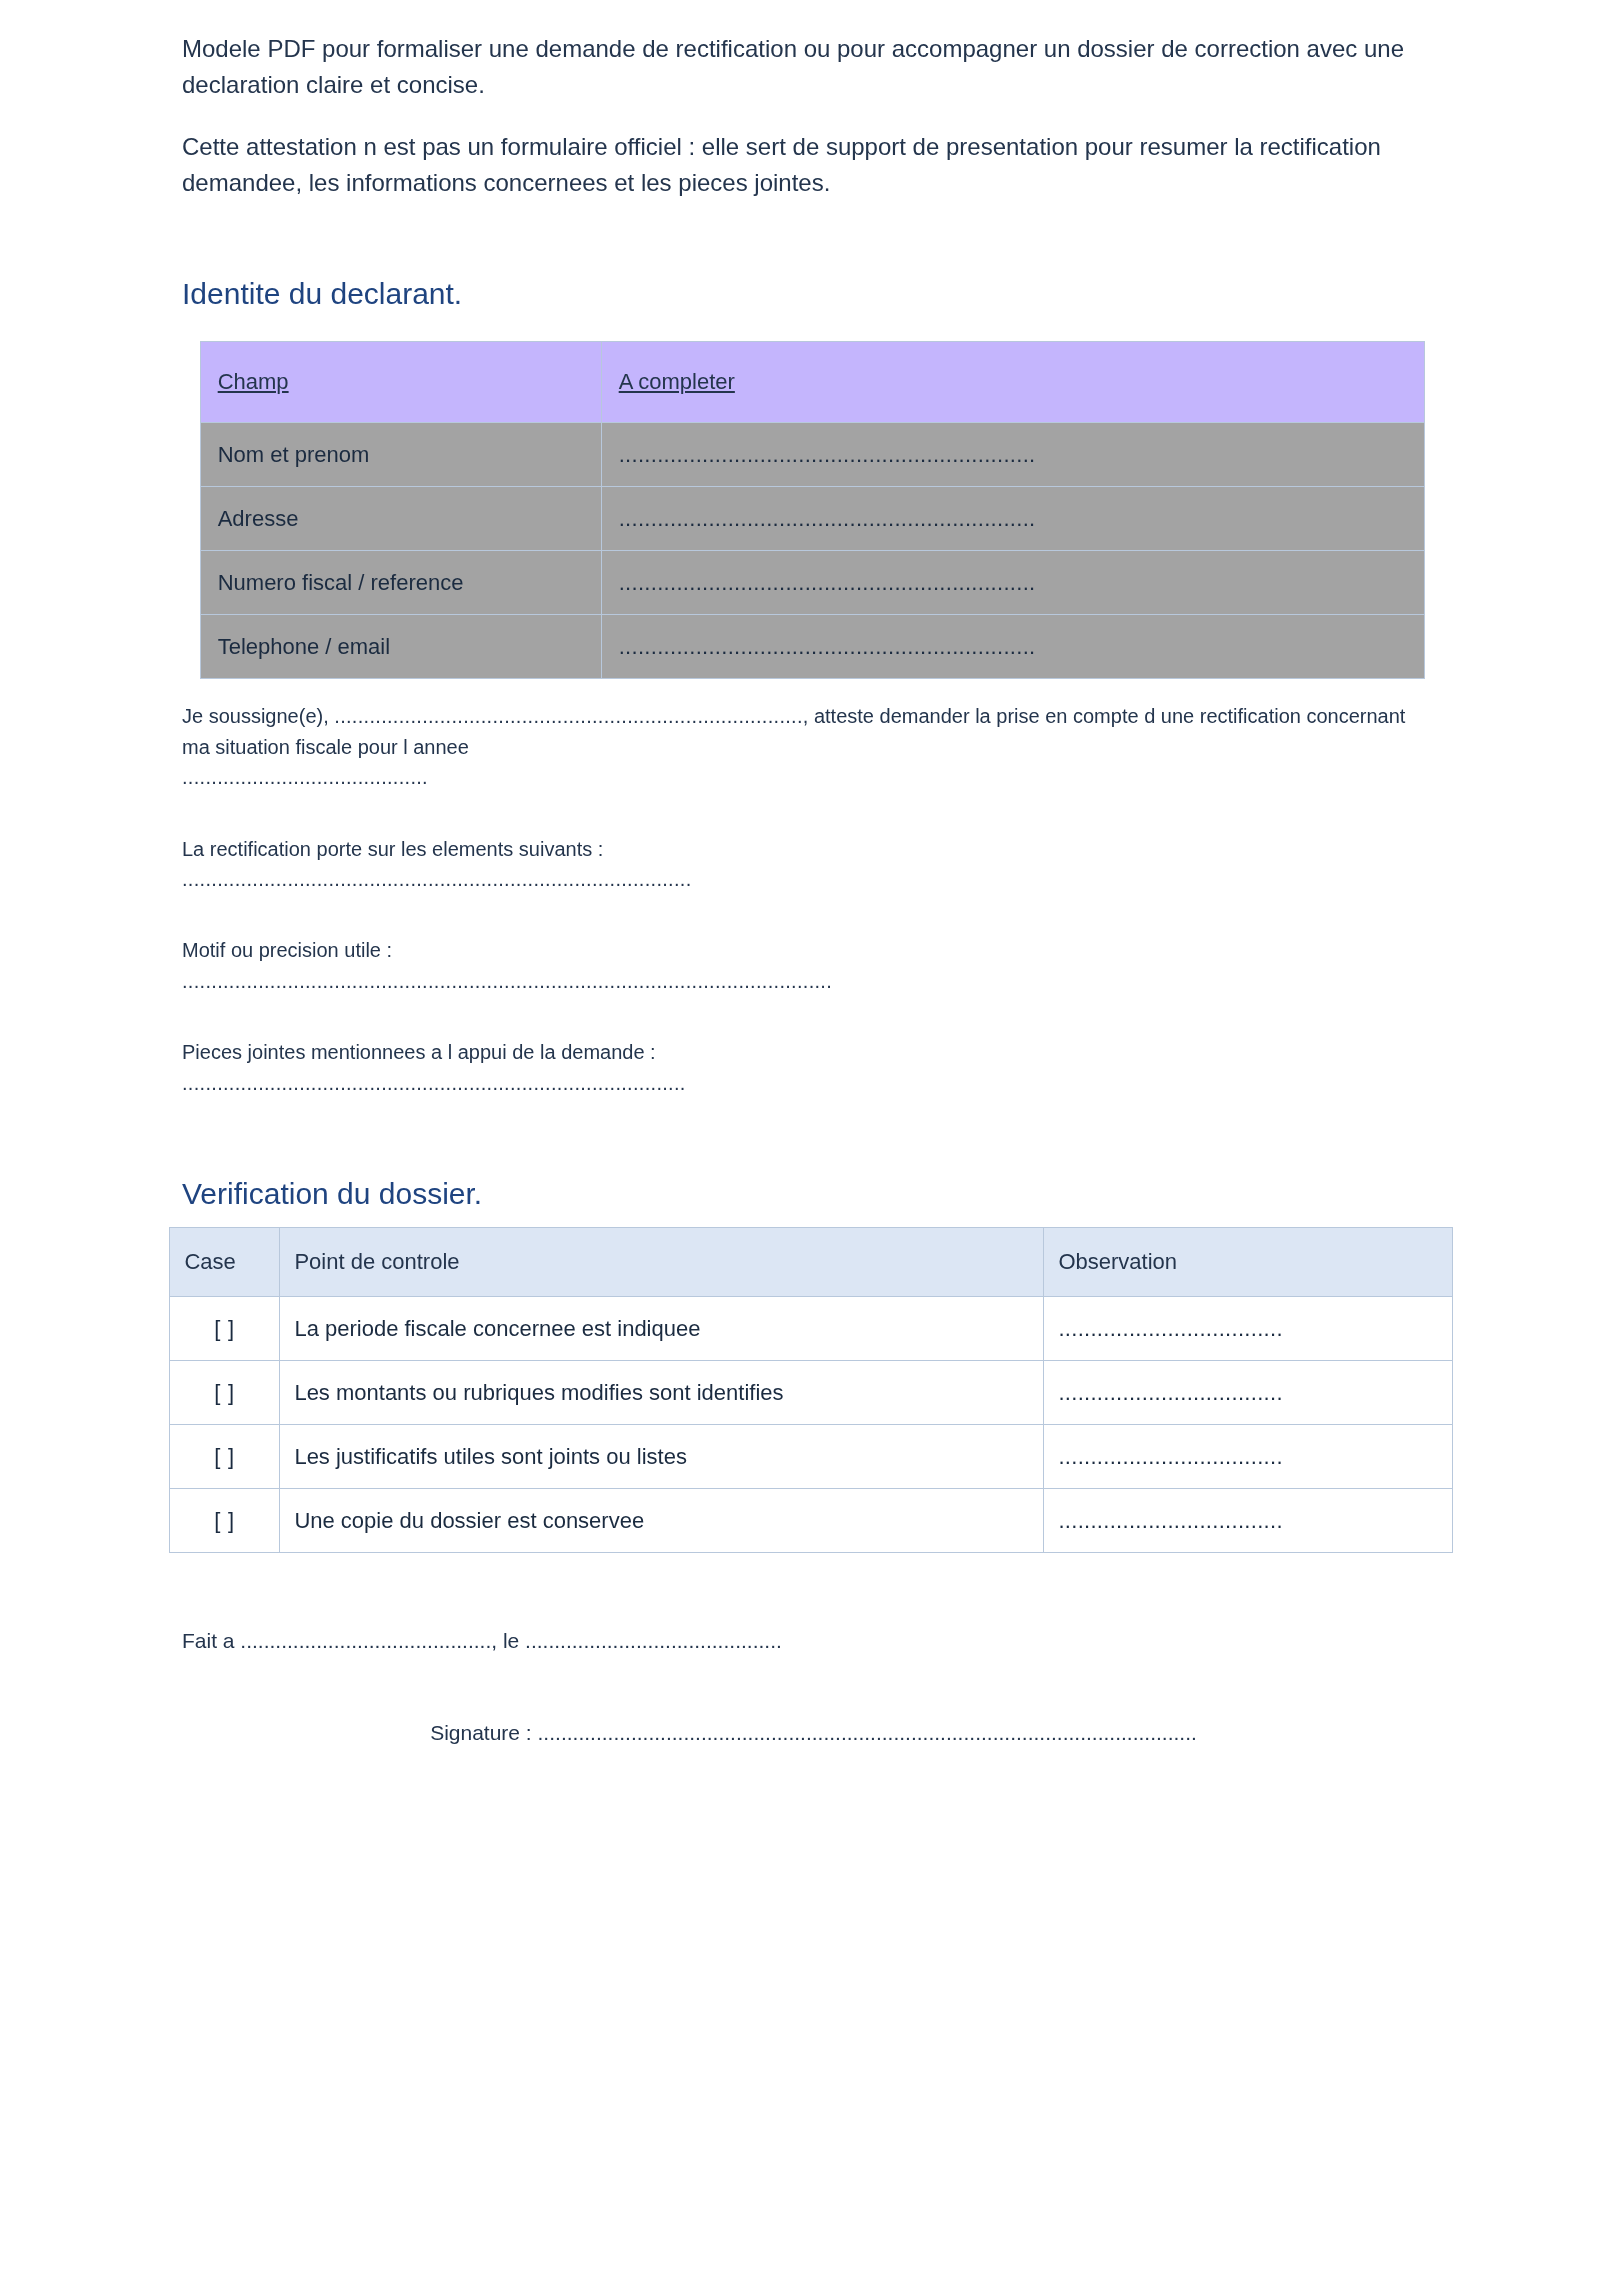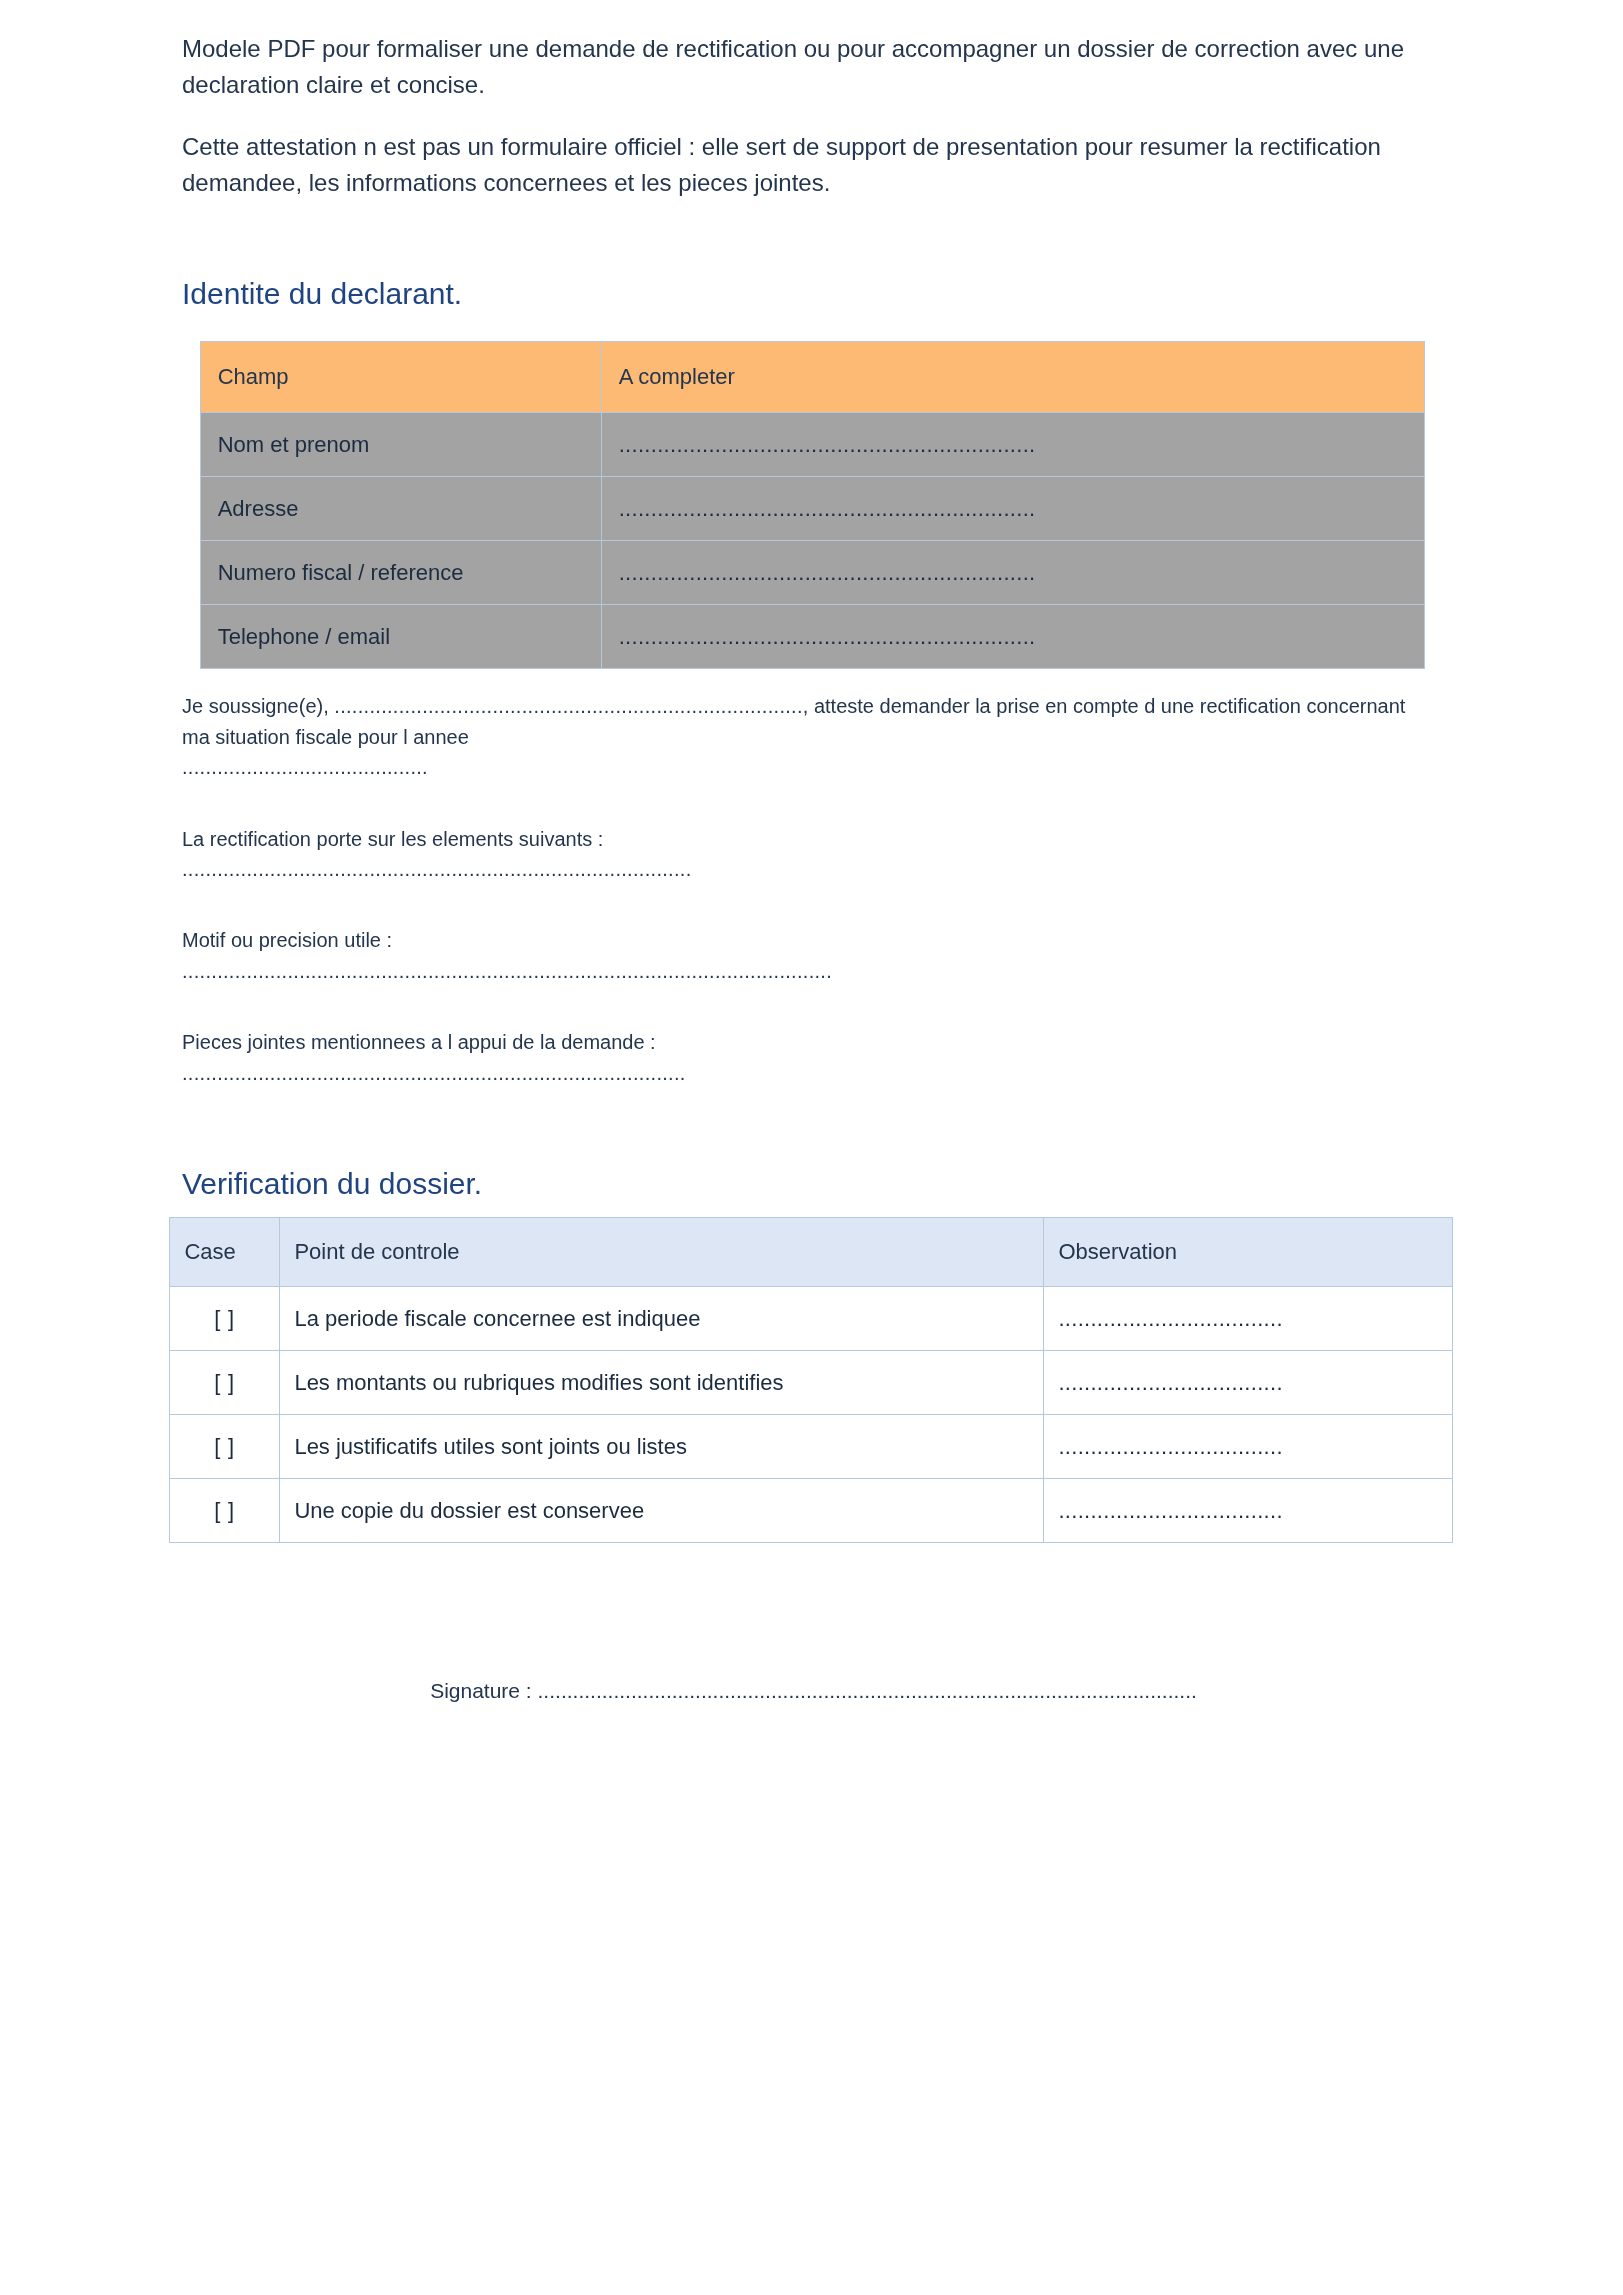--- a/index.html
+++ b/index.html
@@ -83,23 +83,24 @@
   .identity-table th,
   .identity-table td {
     border: 1.3px solid #b8c8dc;
     padding: 0 17px;
     height: 64px;
     vertical-align: middle;
     text-align: left;
     font-weight: 400;
   }
   .identity-table thead th {
-    background: #fdba74;
-    height: 71px;
-    color: #24354d;
+    background: #c4b5fd;
+    height: 81px;
+    color: #24354d;
+    text-decoration: underline;
   }
   .identity-table tbody td { background: #a3a3a3; }
 
   .verif-table {
     width: 1283px;
     margin-top: 15px;
     margin-left: -13px;
     border-radius: 15px;
   }
   .verif-table col.c-case { width: 110px; }
@@ -258,18 +259,19 @@
         </tr>
         <tr>
           <td class="case-cell">[ ]</td>
           <td>Une copie du dossier est conservee</td>
           <td class="dots-cell">...................................</td>
         </tr>
       </tbody>
     </table>
 
     <div class="footer-block">
+      <p class="footer-line">Fait a ..........................................., le ............................................</p>
       <p class="footer-line signature">Signature : .................................................................................................................</p>
     </div>
 
   </div>
 </div>
 
 
 </body></html>

